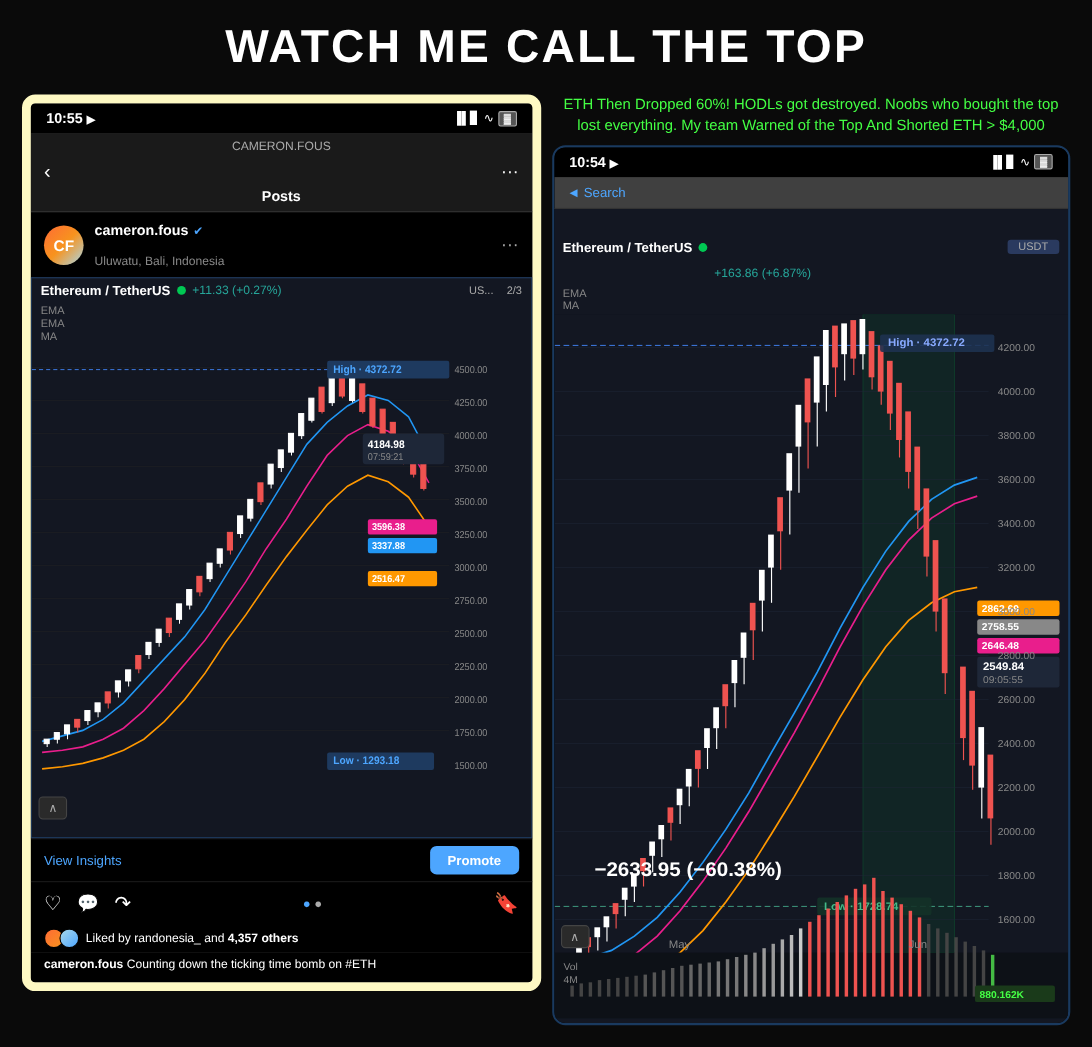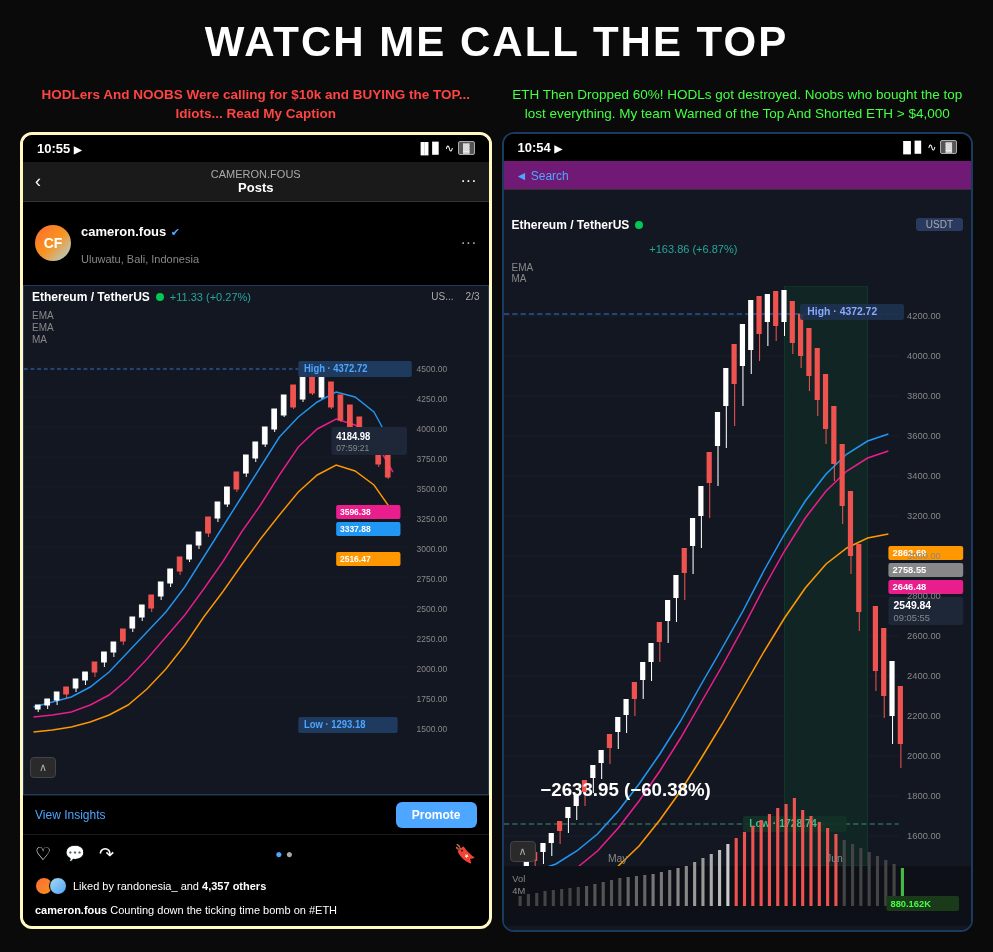--- a/index.html
+++ b/index.html
@@ -50,21 +50,21 @@
       text-align: center;
       margin-bottom: 8px;
       line-height: 1.4;
     }
 
     
     .phone-frame {
       background: #404040;
       border-radius: 12px;
       overflow: hidden;
-      border: 3px solid #fef9c3;
+      border: 8px solid #fef9c3;
     }
 
     
     .status-bar {
       background: #000;
       display: flex;
       justify-content: space-between;
       align-items: center;
       padding: 6px 14px;
     }
@@ -109,32 +109,33 @@
       text-align: center;
     }
     .nav-username {
       color: #aaa;
       font-size: 11px;
     }
     .nav-posts {
       color: #fff;
       font-size: 13px;
       font-weight: bold;
+      margin-top: 32px;
     }
     .nav-dots {
       color: #fff;
       font-size: 16px;
     }
 
     
     .profile-row {
       background: #000;
       display: flex;
       align-items: center;
-      padding: 20px 12px;
+      padding: 8px 12px;
       gap: 10px;
     }
     .avatar {
       width: 36px;
       height: 36px;
       border-radius: 50%;
       background: linear-gradient(135deg, #ff6b35, #f7931e, #a8d8ea);
       display: flex;
       align-items: center;
       justify-content: center;
@@ -333,21 +334,20 @@
 </head>
 <body>
 
 <div class="header">
   <h1 class="header-title">WATCH ME CALL THE TOP</h1>
 </div>
 
 <div class="columns">
 
   <div class="col">
-    <div class="caption-left">HODLers And NOOBS Were calling for $10k and BUYING the TOP... Idiots... Read My Caption</div>
 
     <div class="phone-frame">
 
       <div class="status-bar">
         <span class="status-time">
           <span>10:55</span>
           <span style="font-size:10px;"> ▶</span>
         </span>
         <div class="status-icons">
           <span class="signal-bars">▐▌▊</span>
@@ -613,21 +613,21 @@
           <span>10:54</span>
           <span style="font-size:10px;"> ▶</span>
         </span>
         <div class="status-icons">
           <span class="signal-bars">▐▌▊</span>
           <span class="wifi-icon">∿</span>
           <span class="battery-icon">▓</span>
         </div>
       </div>
 
-      <div style="background:#701a75;padding:5px 12px;border-bottom:1px solid #333;">
+      <div style="background:#404040;padding:5px 12px;border-bottom:1px solid #333;">
         <span style="color:#4da6ff;font-size:12px;cursor:pointer;">◄ Search</span>
       </div>
 
       <div class="chart-area-right">
 
         <div style="display:flex;align-items:center;padding:5px 8px;gap:6px;background:#131722;">
           <span style="color:#fff;font-size:12px;font-weight:bold;">Ethereum / TetherUS</span>
           <span style="width:8px;height:8px;border-radius:50%;background:#00c853;display:inline-block;"></span>
           <span style="color:#26a69a;font-size:11px;margin-top:48px;">+163.86 (+6.87%)</span>
           <span style="margin-left:auto;background:#2a3a5f;color:#aaa;font-size:10px;padding:1px 10px;border-radius:3px;">USDT</span>

